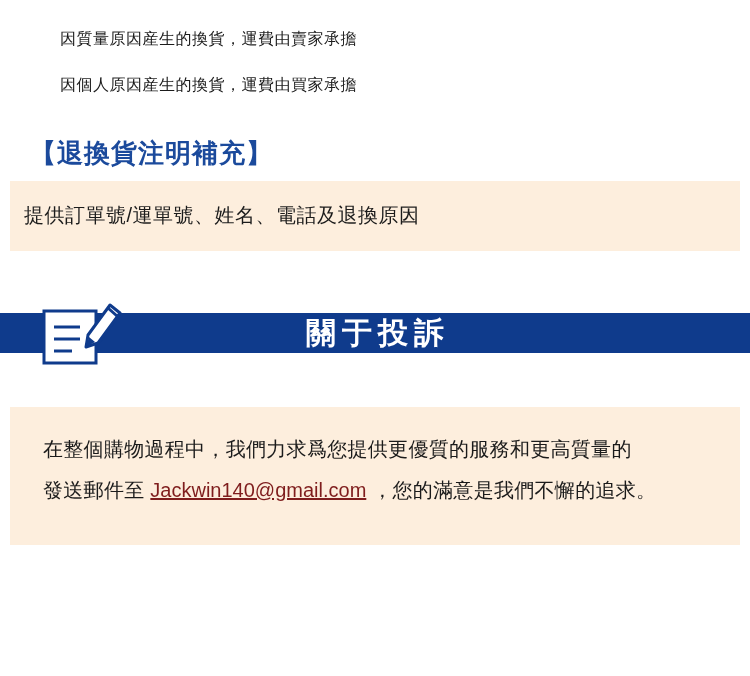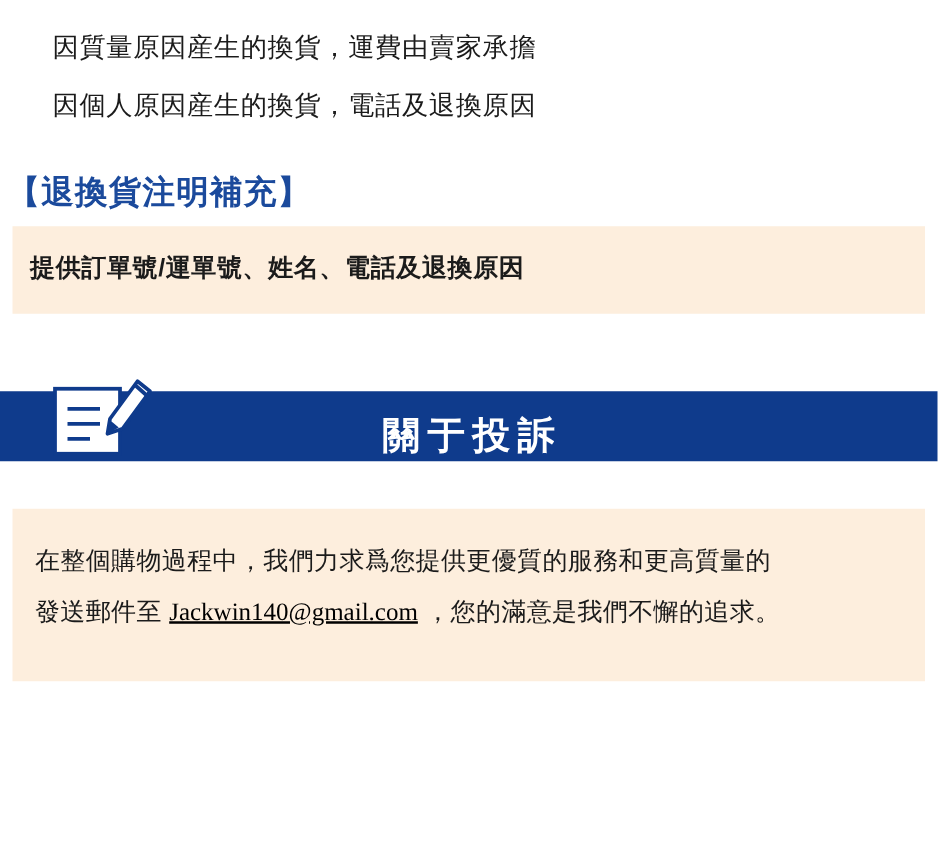--- a/index.html
+++ b/index.html
@@ -19,70 +19,69 @@
     position: relative;
     width: 750px;
     height: 676px;
   }
 
   
   .top-lines {
     padding-top: 16px;
   }
   .top-line {
-    font-size: 21px;
+    font-size: 16px;
     line-height: 46px;
     color: #1b1b1b;
-    padding-left: 42px;
+    padding-left: 60px;
     letter-spacing: 0.5px;
     white-space: nowrap;
   }
 
   
   .bracket-title {
     font-size: 26px;
     font-weight: bold;
     color: #1b4a9c;
-    padding-left: 6px;
+    padding-left: 30px;
     margin-top: 28px;
     margin-bottom: 10px;
     letter-spacing: 1px;
   }
 
   
   .note-box {
     background: #fdeedd;
     margin: 0 10px 0 10px;
     padding: 14px 0 16px 0;
   }
   .note-line {
     font-size: 20px;
     line-height: 40px;
     color: #1b1b1b;
     padding-left: 14px;
     letter-spacing: 0.5px;
     white-space: nowrap;
-    font-weight: bold;
   }
 
   
   .banner-wrap {
     position: relative;
     margin-top: 52px;
     height: 70px;
   }
   .banner-bar {
     position: absolute;
     left: 0;
     right: 0;
     top: 10px;
-    height: 56px;
+    height: 40px;
     background: #0f3b8c;
     display: flex;
-    align-items: flex-end;
+    align-items: flex-start;
     justify-content: center;
   }
   .banner-title {
     color: #ffffff;
     font-size: 30px;
     font-weight: bold;
     letter-spacing: 6px;
     text-indent: 6px;
   }
   .pencil-icon {
@@ -91,46 +90,45 @@
     top: -14px;
     width: 86px;
     height: 86px;
     z-index: 3;
   }
 
   
   .para-box {
     background: #fdeedd;
     margin: 34px 10px 0 10px;
-    padding: 22px 0 34px 0;
+    padding: 22px 0 34px 15px;
   }
   .para-line {
     font-size: 20px;
     line-height: 41px;
     color: #1b1b1b;
     padding-left: 18px;
     padding-right: 10px;
     letter-spacing: 0.3px;
     white-space: nowrap;
   }
   .email {
-    color: #000000;
+    color: #7f1d1d;
     text-decoration: underline;
     letter-spacing: 0;
-    font-family: Liberation Serif, serif;
   }
 </style>
 </head>
 <body>
 
 <div class="page">
 
   <div class="top-lines">
     <div class="top-line">因質量原因産生的換貨，運費由賣家承擔</div>
-    <div class="top-line">因個人原因産生的換貨，電話及退換原因</div>
+    <div class="top-line">因個人原因産生的換貨，運費由買家承擔</div>
   </div>
 
   <div class="bracket-title">【退換貨注明補充】</div>
 
   <div class="note-box">
     <div class="note-line">提供訂單號/運單號、姓名、電話及退換原因</div>
   </div>
 
   <div class="banner-wrap">
     <div class="banner-bar">

